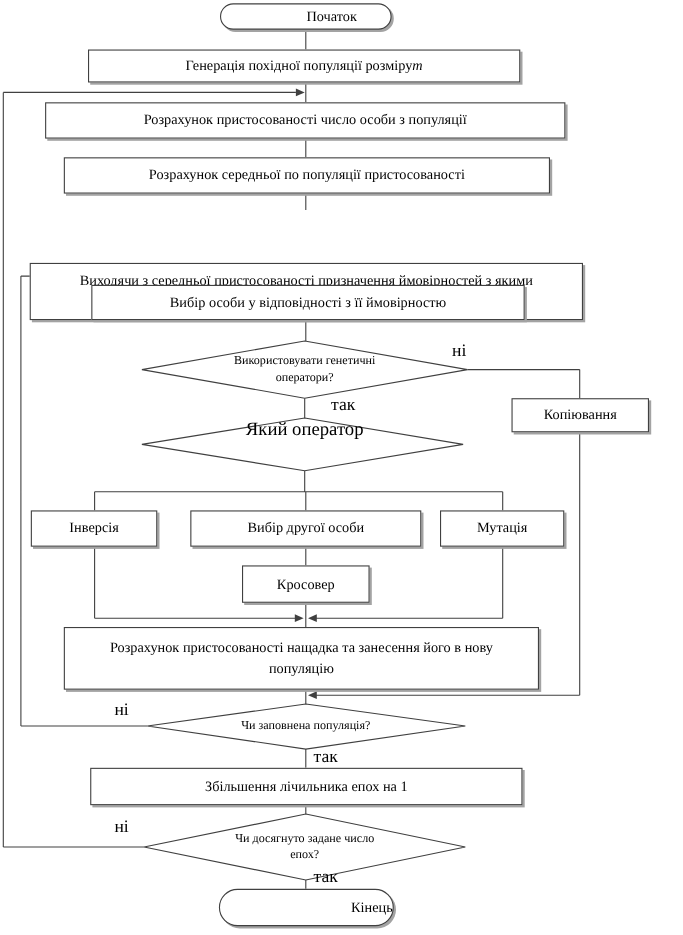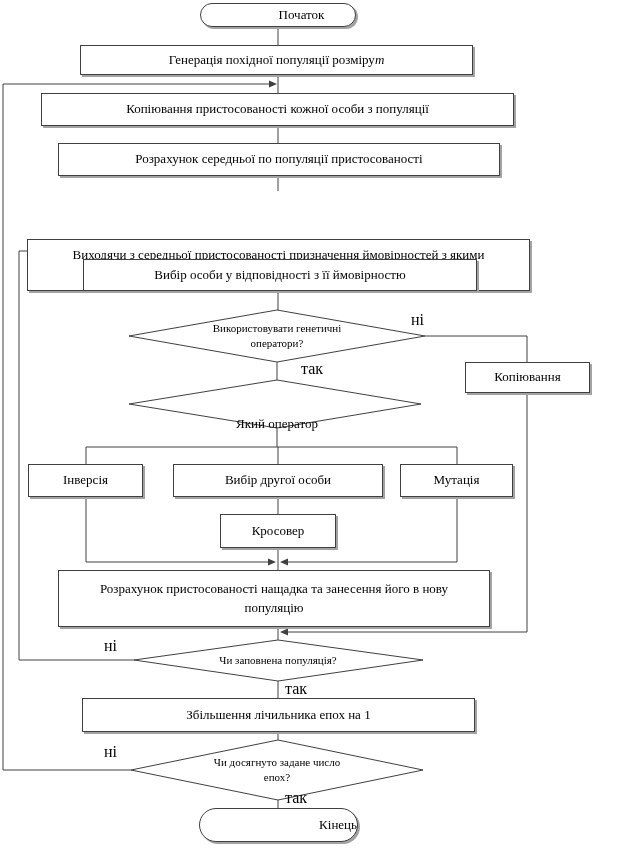--- a/index.html
+++ b/index.html
@@ -87,21 +87,21 @@
   <div class="node terminator" style="left:200px;top:3px;width:156px;height:24px;">
     <span>Початок</span>
   </div>
 
   <div class="node" style="left:80px;top:45px;width:393px;height:30px;">
     <span>Генерація похідної популяції розміру </span>
       <span class="it">m</span>
   </div>
 
   <div class="node" style="left:41px;top:93px;width:473px;height:33px;">
-    <span>Копіювання пристосованості кожної особи з популяції</span>
+    <span>Розрахунок пристосованості число особи з популяції</span>
   </div>
 
   <div class="node" style="left:58px;top:143px;width:442px;height:33px;">
     <span>Розрахунок середньої по популяції пристосованості</span>
   </div>
 
   <div class="node multiline" style="left:27px;top:191px;width:503px;height:52px;margin-top:48px;">
     <span class="multiline">Виходячи з середньої пристосованості призначення ймовірностей з  якими
 кожна особа може стати батьком</span>
   </div>
@@ -110,21 +110,21 @@
     <span>Вибір особи у відповідності з її ймовірностю</span>
   </div>
 
   <div class="dtext" style="left:167px;top:312px;width:220px;height:48px;font-size:11px;">Використовувати генетичні
 оператори?</div>
 
   <div class="node" style="left:465px;top:362px;width:125px;height:31px;">
     <span>Копіювання</span>
   </div>
 
-  <div class="dtext" style="left:177px;top:410px;width:200px;height:28px;font-size:13px;">Який оператор</div>
+  <div class="dtext" style="left:177px;top:376px;width:200px;height:28px;font-size:17px;">Який оператор</div>
 
   <div class="node" style="left:28px;top:464px;width:115px;height:33px;">
     <span>Інверсія</span>
   </div>
 
   <div class="node" style="left:173px;top:464px;width:210px;height:33px;">
     <span>Вибір другої особи</span>
   </div>
 
   <div class="node" style="left:400px;top:464px;width:113px;height:33px;">

